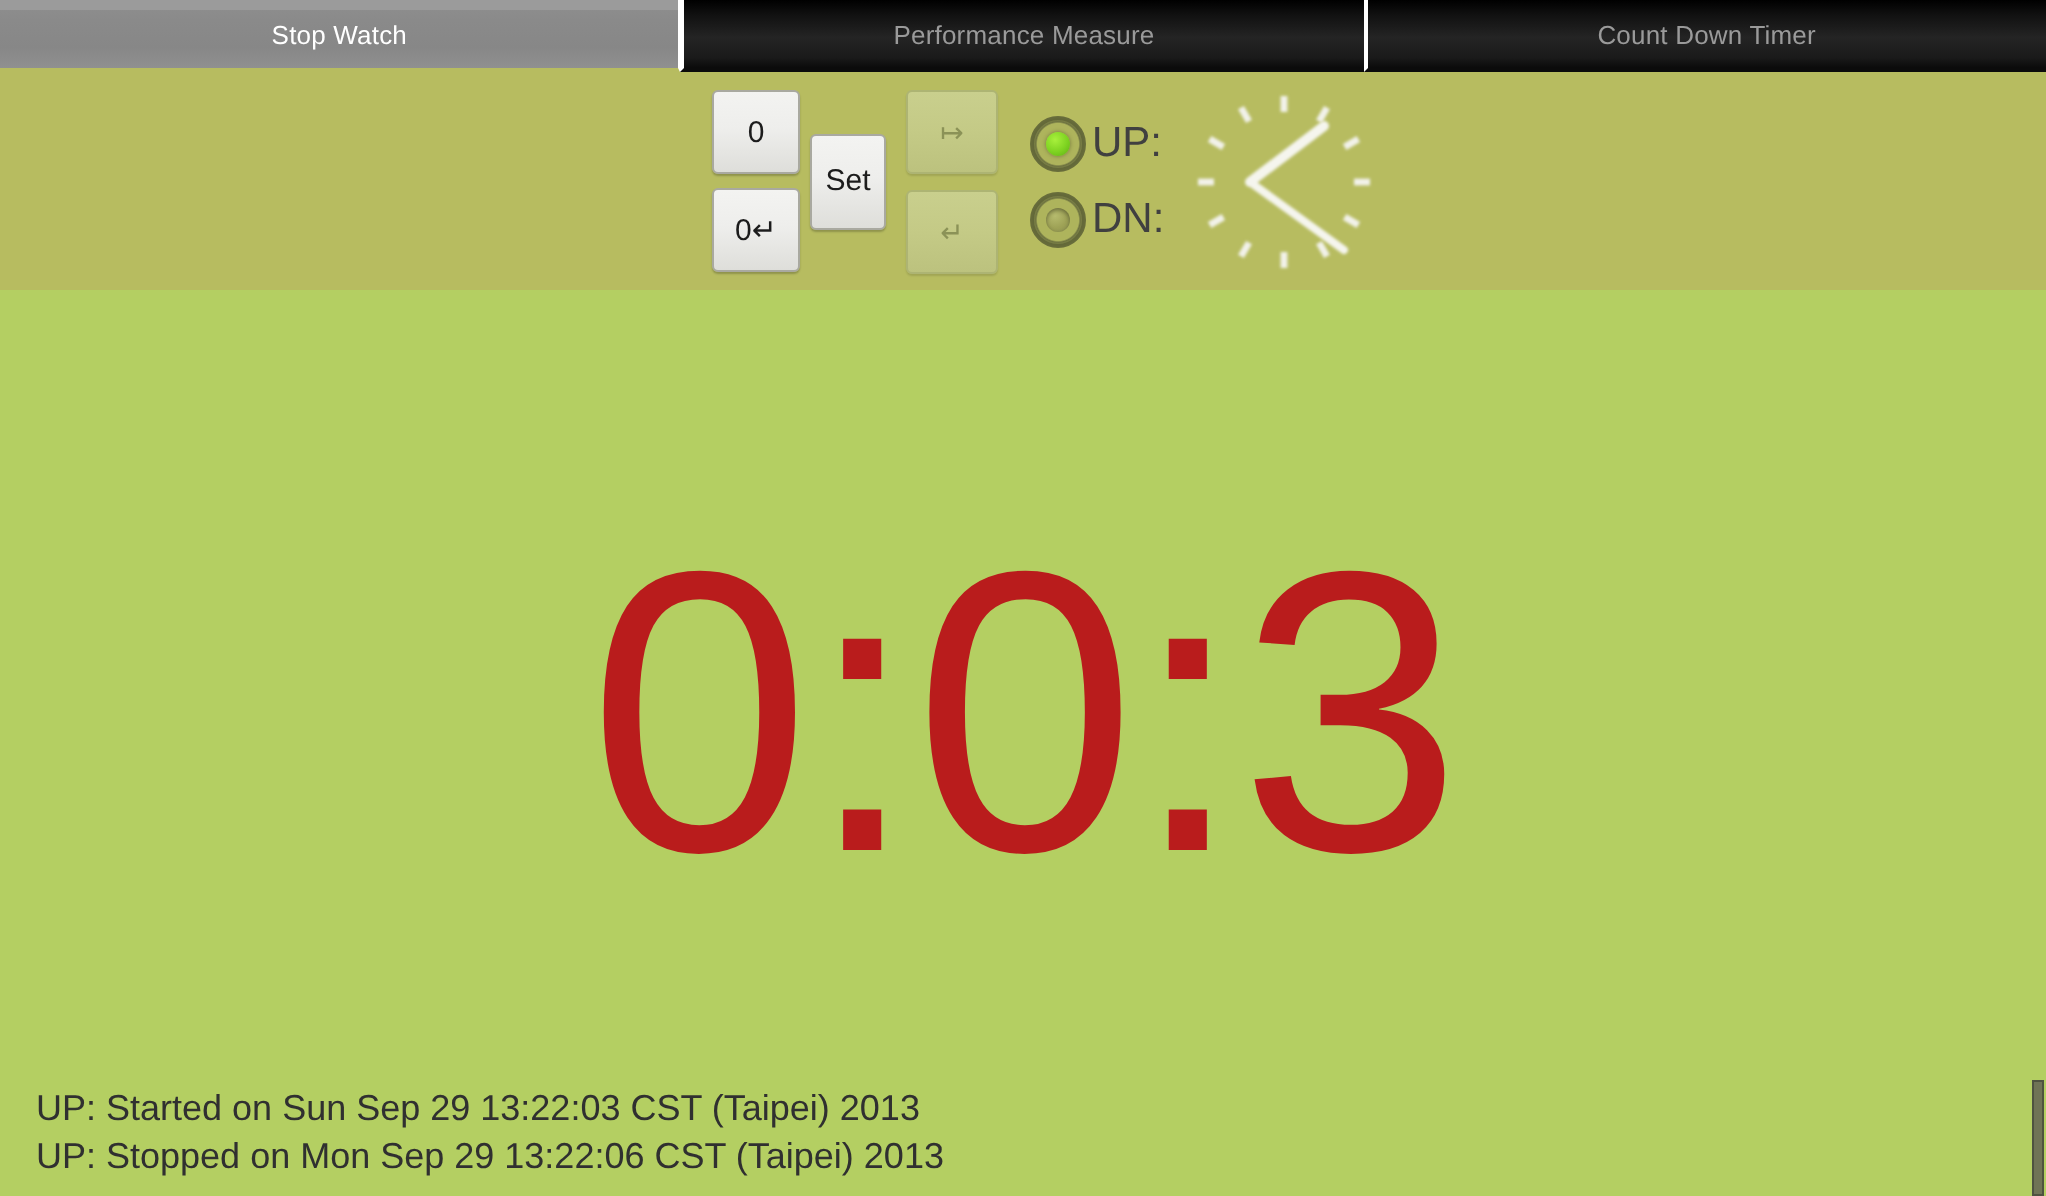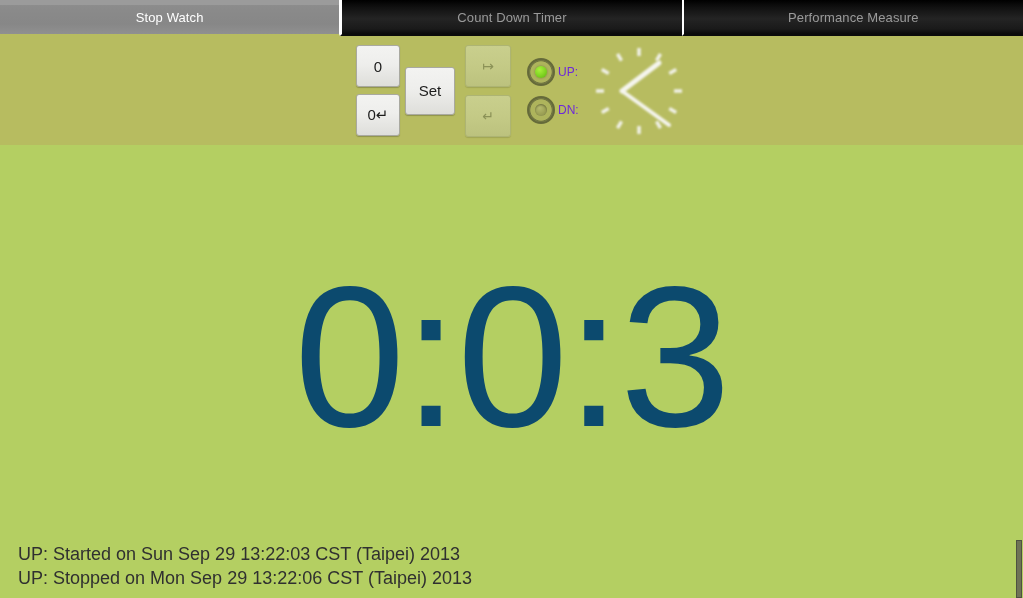--- a/index.html
+++ b/index.html
@@ -79,21 +79,21 @@
     font-size: 15px;
     color: #1c1c1c;
     border: 1px solid #a9a9a0;
     border-radius: 3px;
     background: linear-gradient(to bottom, #f3f3f1 0%, #eeeeec 45%, #dededa 100%);
     box-shadow: 0 1px 1px rgba(0,0,0,0.22);
     cursor: pointer;
     user-select: none;
   }
   .btn.set {
-    width: 50px;
+    width: 38px;
     height: 48px;
     margin-left: 5px;
     margin-right: 4px;
     align-items: center;
   }
   .btn.disabled {
     background: linear-gradient(to bottom, #c9cf8d 0%, #c4ca86 50%, #bcc27e 100%);
     border: 1px solid #adb473;
     color: #8b9257;
     box-shadow: 0 1px 1px rgba(0,0,0,0.12);
@@ -145,22 +145,22 @@
   }
   .radio.on .dot {
     background: radial-gradient(circle at 38% 32%, #a8f03c 0%, #7ed321 55%, #5fae14 100%);
     box-shadow: 0 0 2px rgba(0,0,0,0.35);
   }
   .radio.off .dot {
     background: radial-gradient(circle at 38% 32%, #b6bb6e 0%, #9ea256 55%, #8d9250 100%);
     box-shadow: inset 0 1px 2px rgba(0,0,0,0.35);
   }
   .radio-label {
-    font-size: 12px;
-    color: #6d28d9;
+    font-size: 21px;
+    color: #404040;
   }
 
   
   .clock-wrap {
     margin-left: 10px;
     width: 100px;
     height: 100px;
     position: relative;
   }
 
@@ -172,21 +172,21 @@
     background: #b4cf62;
     overflow: hidden;
   }
   .timer-display {
     position: absolute;
     left: 0; right: 0;
     top: 112px;
     text-align: center;
     font-size: 200px;
     line-height: 200px;
-    color: #0c4a6e;
+    color: #b91c1c;
     letter-spacing: -2px;
     font-weight: 400;
     user-select: none;
   }
 
   
   .log-area {
     position: absolute;
     left: 16px;
     bottom: 0;
@@ -218,24 +218,24 @@
   }
 </style>
 </head>
 <body>
 
 <div class="tabbar">
   <div class="tab active">
     <span>Stop Watch</span>
   </div>
   <div class="tab">
+    <span>Performance Measure</span>
+  </div>
+  <div class="tab">
     <span>Count Down Timer</span>
-  </div>
-  <div class="tab">
-    <span>Performance Measure</span>
   </div>
 </div>
 
 <div class="control-panel">
   <div class="controls">
 
     <div class="btn-col">
       <div class="btn">
         <span>0</span>
       </div>

